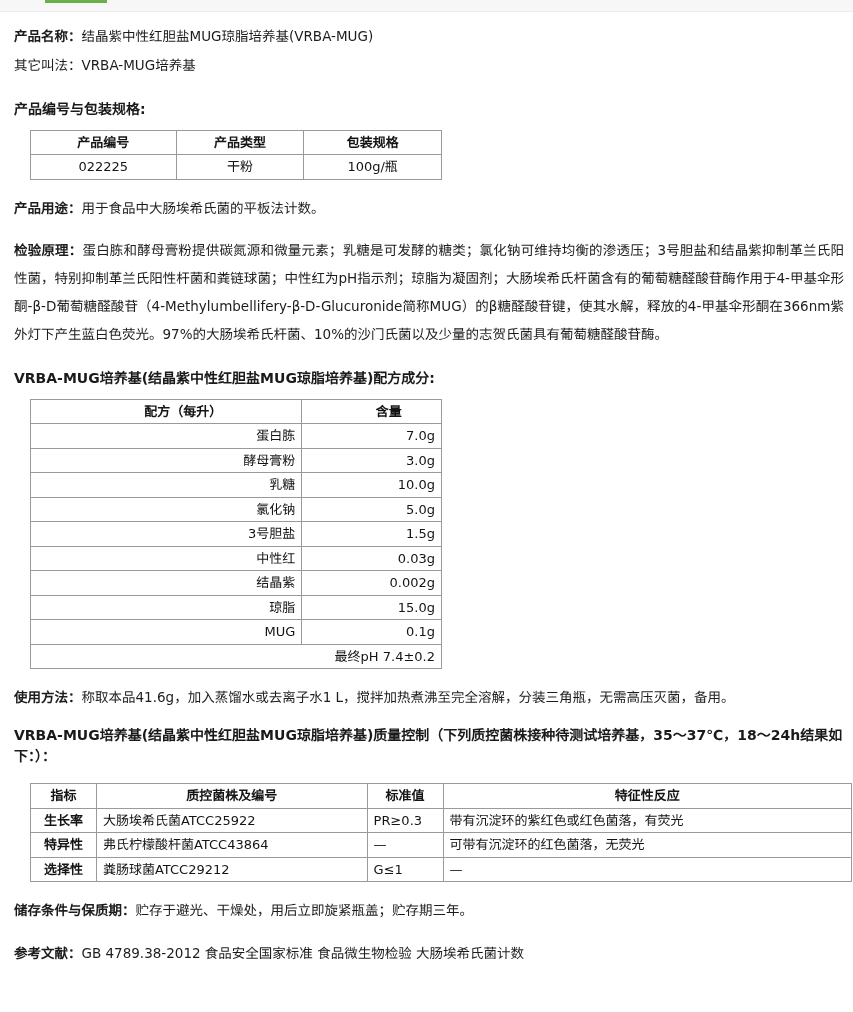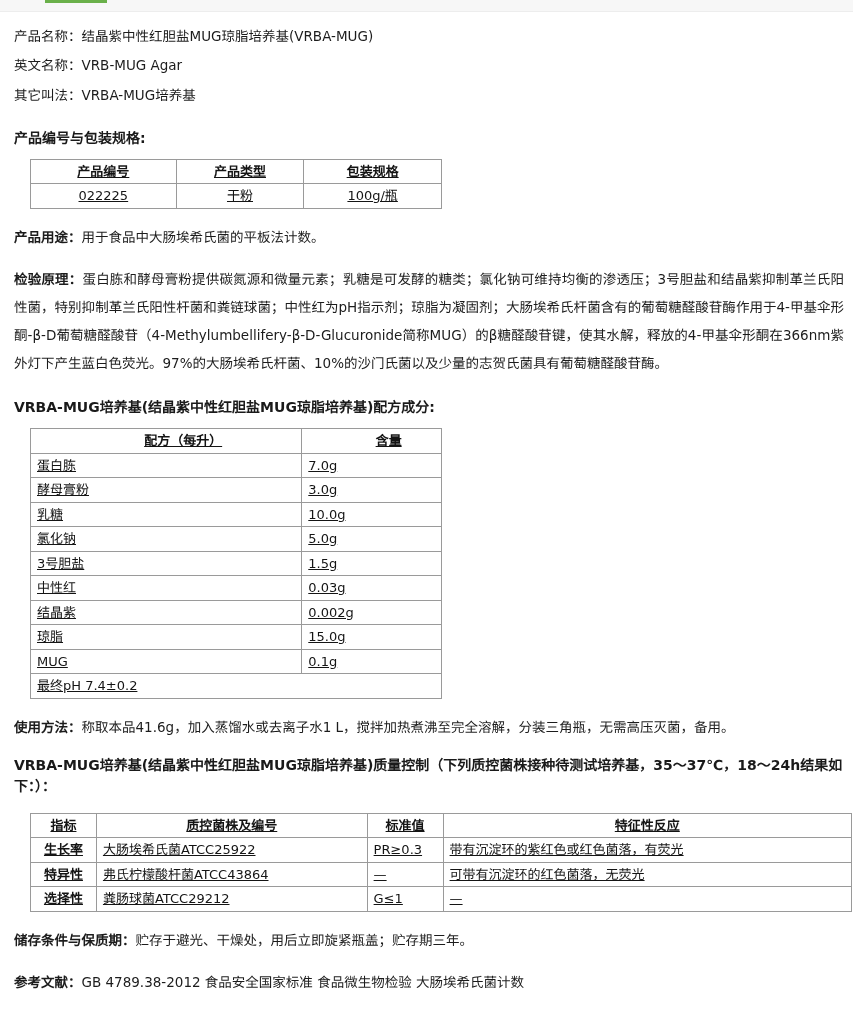--- a/index.html
+++ b/index.html
@@ -33,21 +33,21 @@
   .page {
     padding: 14px 9px 0 14px;
   }
   .line {
     font-size: 13.5px;
     line-height: 1.5;
     margin: 0 0 9px 0;
     color: #1c1c1c;
   }
   .lbl {
-    font-weight: normal;
+    font-weight: bold;
   }
   .gap-sm { height: 6px; }
   .gap-md { height: 14px; }
   .gap-lg { height: 20px; }
 
   .section-head {
     font-size: 14px;
     font-weight: bold;
     line-height: 1.5;
     margin: 0 0 10px 0;
@@ -64,21 +64,20 @@
   table {
     border-collapse: collapse;
     font-size: 13px;
     color: #141414;
   }
   table td, table th {
     border: 1px solid #9a9a9a;
     padding: 2px 6px;
     font-weight: normal;
     line-height: 1.5;
-    text-decoration: underline;
   }
   
   #product-table {
     width: 412px;
     margin: 0 0 0 16px;
   }
   #product-table th {
     text-align: center;
     font-weight: bold;
     height: 19px;
@@ -96,21 +95,21 @@
     width: 412px;
     margin: 0 0 0 16px;
   }
   #formula-table th {
     text-align: center;
     font-weight: bold;
     height: 19px;
     padding-left: 40px;
   }
   #formula-table td {
-    text-align: left;
+    text-align: right;
     height: 18px;
   }
   #formula-table col.f0 { width: 272px; }
   #formula-table col.f1 { width: 140px; }
 
   
   #qc-table {
     width: 822px;
     margin: 0 0 0 16px;
     padding-left: 32px;
@@ -136,23 +135,20 @@
 <body>
 
 <div class="top-strip">
   <div class="top-tab-underline" style="background: rgb(106, 176, 74);"></div>
 </div>
 
 <div class="page">
 
   <div class="line">
     <span class="lbl">产品名称：</span><span>结晶紫中性红胆盐MUG琼脂培养基(VRBA-MUG)</span>
-  </div>
-  <div class="line">
-    <span>英文名称：</span><span>VRB-MUG Agar</span>
   </div>
   <div class="line">
     <span>其它叫法：</span><span>VRBA-MUG培养基</span>
   </div>
 
   <div class="gap-md"></div>
 
   <div class="section-head">产品编号与包装规格:</div>
   <table id="product-table">
     <colgroup>

